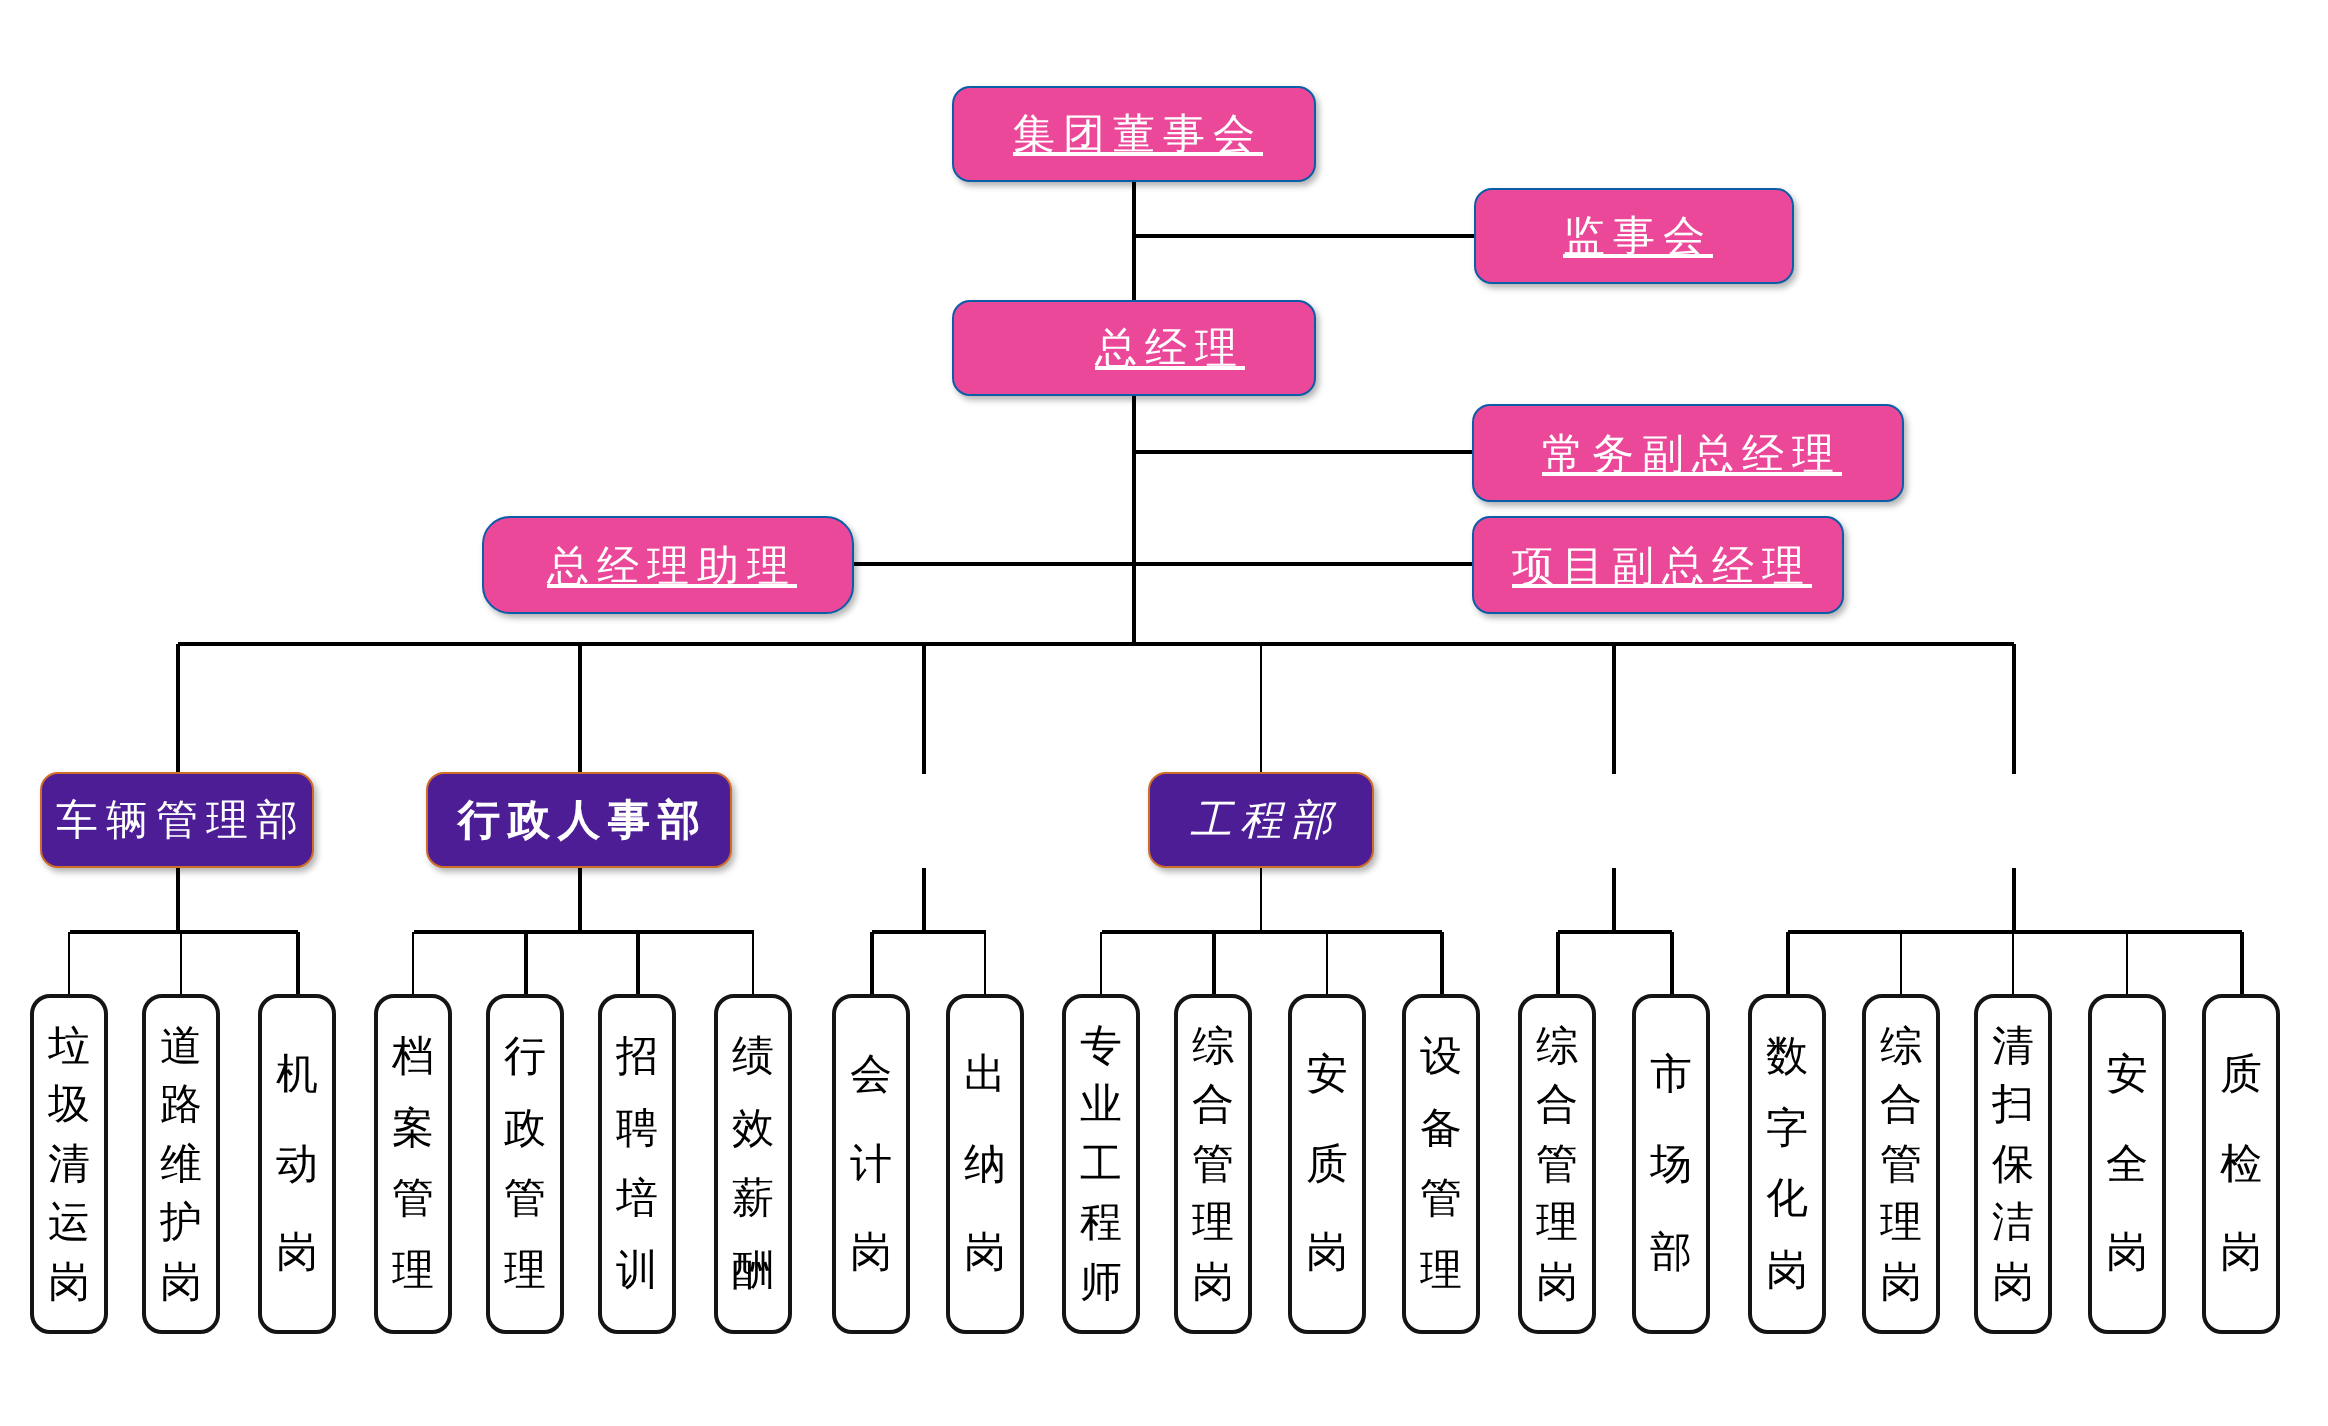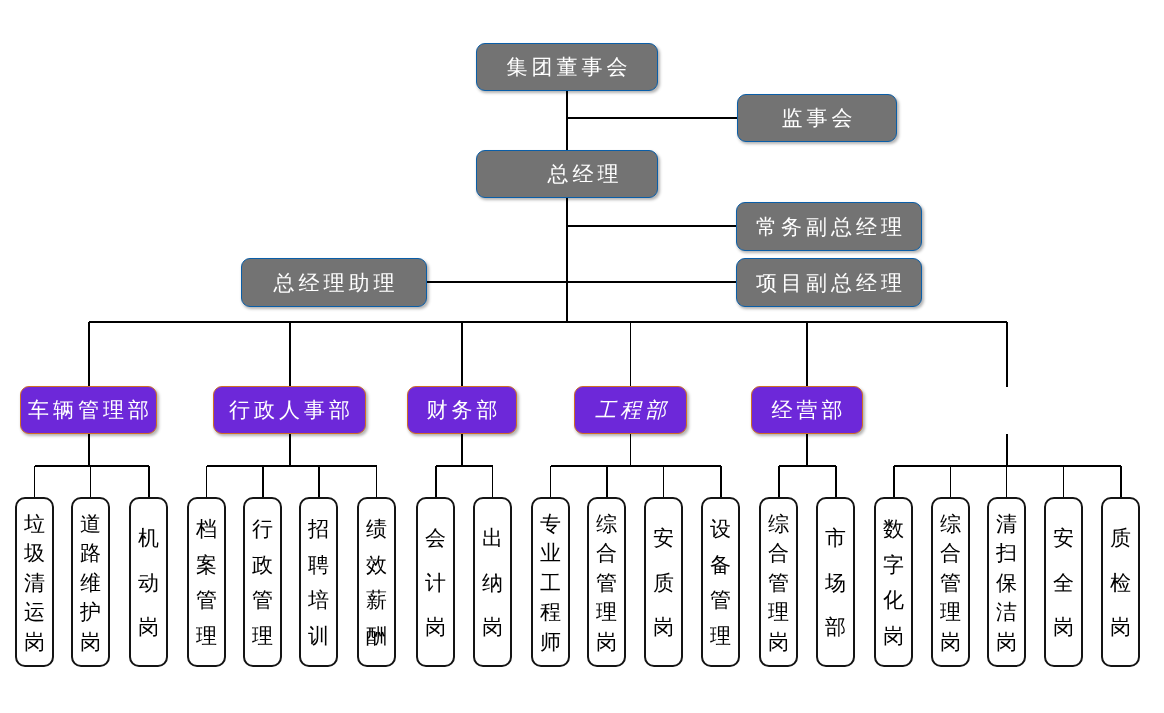--- a/index.html
+++ b/index.html
@@ -17,25 +17,26 @@
     font-size:21px;
     letter-spacing:4px;
     text-indent:4px;
     border-radius:9px;
     box-sizing:border-box;
     box-shadow:1.5px 2px 3px rgba(0,0,0,0.30);
     white-space:nowrap;
     z-index:2;
   }
   .node-blue{
-    background:#737373;
+    background:#ec4899;
     border:1px solid #0a5ea8;
+    text-decoration:underline;
   }
   .node-orange{
-    background:#6d28d9;
+    background:#4c1d95;
     border:1px solid #cf6d26;
   }
   .pos-box{
     position:absolute;
     width:39px;height:170px;
     background:#ffffff;
     border:2px solid #141414;
     border-radius:10px;
     box-sizing:border-box;
     display:flex;flex-direction:column;
@@ -56,35 +57,33 @@
 <body>
 
 <div class="canvas">
 
   <div class="node node-blue" style="left:476px;top:43px;width:182px;height:48px;">集团董事会</div>
 
   <div class="node node-blue" style="left:737px;top:94px;width:160px;height:48px;">监事会</div>
 
   <div class="node node-blue" style="left:476px;top:150px;width:182px;height:48px;padding-left:32px;">总经理</div>
 
-  <div class="node node-blue" style="left:736px;top:202px;width:186px;height:49px;">常务副总经理</div>
-
-  <div class="node node-blue" style="left:241px;top:258px;width:186px;height:49px;">总经理助理</div>
+  <div class="node node-blue" style="left:736px;top:202px;width:216px;height:49px;">常务副总经理</div>
+
+  <div class="node node-blue" style="left:241px;top:258px;width:186px;height:49px;border-radius:14px;">总经理助理</div>
 
   <div class="node node-blue" style="left:736px;top:258px;width:186px;height:49px;">项目副总经理</div>
 
   <div class="node node-orange" style="left:20px;top:386px;width:137px;height:48px;">车辆管理部</div>
 
-  <div class="node node-orange" style="left:213px;top:386px;width:153px;height:48px;">行政人事部</div>
-
-  <div class="node node-orange" style="left:407px;top:386px;width:110px;height:48px;">财务部</div>
+  <div class="node node-orange" style="left:213px;top:386px;width:153px;height:48px;font-weight:bold;">行政人事部</div>
+
 
   <div class="node node-orange" style="left:574px;top:386px;width:113px;height:48px;font-style:italic;">工程部</div>
 
-  <div class="node node-orange" style="left:751px;top:386px;width:112px;height:48px;">经营部</div>
 
 
   <div class="pos-box" style="left:15px;top:497px;">
       <span>垃</span>
       <span>圾</span>
       <span>清</span>
       <span>运</span>
       <span>岗</span>
     </div>
   <div class="pos-box" style="left:71px;top:497px;">

